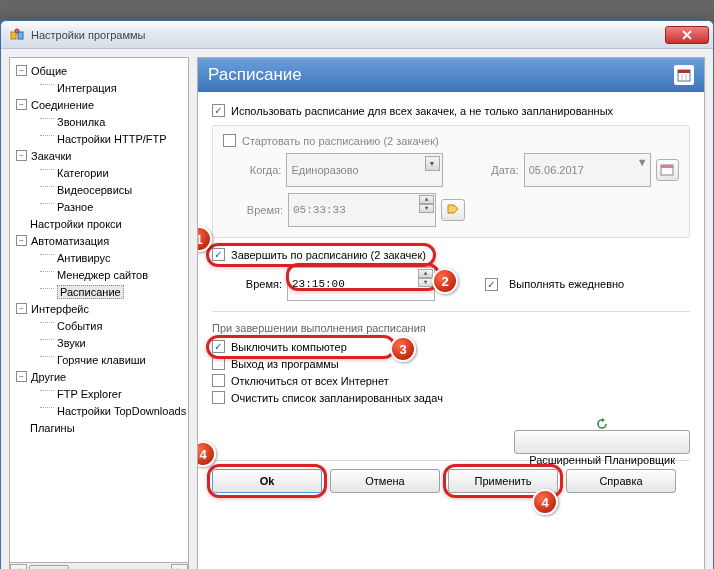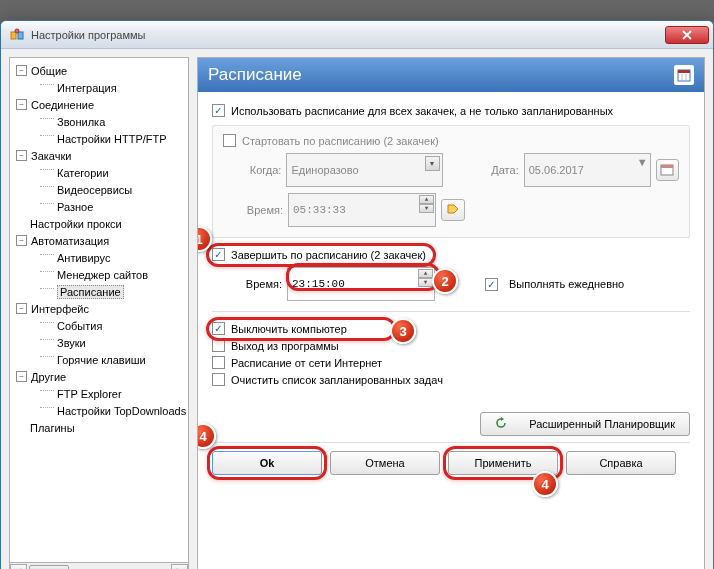--- a/index.html
+++ b/index.html
@@ -238,20 +238,21 @@
     padding: 0 14px;
     border: 1px solid #a0a0a0;
     background: linear-gradient(#fdfdfd,#e6e6e6);
     border-radius: 3px;
     display: inline-flex;
     align-items: center;
     justify-content: center;
     cursor: pointer;
     font-size: 11px;
     gap: 22px;
+    flex-direction: column;
   }
   .btn.wide { width: 110px; }
   .buttons-bar {
     display: flex;
     gap: 8px;
     justify-content: flex-start;
     padding: 8px 0 4px 0;
   }
   .adv-btn-row {
     display: flex;
@@ -541,36 +542,37 @@
           </div>
           <span style="width:40px"></span>
           <span class="chk">✓</span>
           <span>Выполнять ежедневно</span>
           <div class="ann" style="left:64px; top:-4px; width:154px; height:28px;"></div>
           <div class="badge" style="left:210px; top:1px">2</div>
         </div>
 
         <div class="hr"></div>
 
+        <div class="group-title">При завершении выполнения расписания</div>
 
         <div class="rel">
           <div class="row" style="margin-bottom:4px">
             <span class="chk">✓</span>
             <span>Выключить компьютер</span>
           </div>
           <div class="ann" style="left:-6px; top:-5px; width:190px; height:24px;"></div>
           <div class="badge" style="left:178px; top:-4px">3</div>
         </div>
         <div class="row" style="margin-bottom:4px">
           <span class="chk"></span>
           <span>Выход из программы</span>
         </div>
         <div class="row" style="margin-bottom:4px">
           <span class="chk"></span>
-          <span>Расписание от сети Интернет</span>
+          <span>Отключиться от всех Интернет</span>
         </div>
         <div class="row" style="margin-bottom:4px">
           <span class="chk"></span>
           <span>Очистить список запланированных задач</span>
         </div>
 
         <div class="adv-btn-row">
           <div class="btn">
             <span>
               <svg width="12" height="12" viewBox="0 0 12 12">

